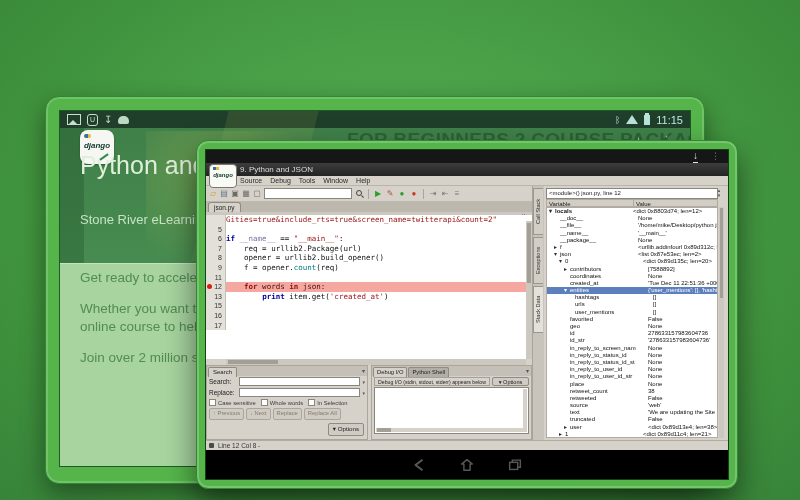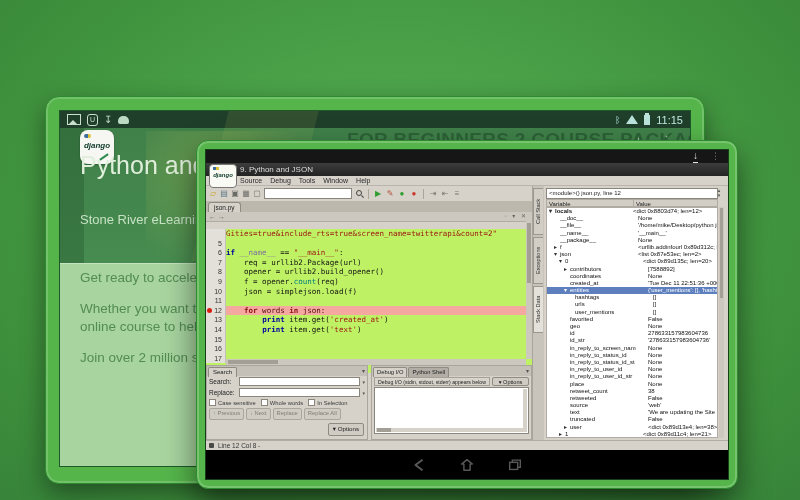--- a/index.html
+++ b/index.html
@@ -75,21 +75,21 @@
   .mag::before{content:"";position:absolute;left:2px;top:2px;width:4px;height:4px;border:1px solid #444;border-radius:50%;}
   .mag::after{content:"";position:absolute;left:7px;top:8px;width:3px;height:1px;background:#444;transform:rotate(45deg);}
   .tb-sep{width:1px;height:10px;background:#aaa69e;margin:0 2px;}
   .tabbar{left:0;top:38px;width:326px;height:11px;background:#bcb8ae;border-bottom:1px solid #a19d95;}
   .tab-active{left:2px;top:1px;height:10px;padding:0 5px;background:#d6d2ca;border:1px solid #8f8b83;border-bottom:none;border-radius:3px 3px 0 0;font-size:6.5px;line-height:10px;color:#222;}
   .navrow{left:0;top:49px;width:326px;height:9px;background:#ccc8c0;border-bottom:1px solid #b0aca4;}
   .nav-arrows{left:3px;top:0;font-size:7px;color:#6b675f;line-height:9px;}
   .nav-right{right:4px;top:0;font-size:6px;color:#6b675f;line-height:9px;letter-spacing:2px;}
 
   
-  .editor{left:0;top:66px;width:350px;height:144px;background:#bef264;overflow:hidden;}
+  .editor{left:0;top:52px;width:350px;height:144px;background:#ffffff;overflow:hidden;}
   .crow{display:flex;height:9.6px;align-items:center;}
   .crow.hl .ctext{background:#f5a89f;}
   .gut{width:20px;height:100%;background:#e3e0d9;border-right:1px solid #c4c0b8;position:relative;
        font-size:7px;color:#333;text-align:right;padding-right:3px;box-sizing:border-box;flex:0 0 20px;line-height:9.6px;}
   .bp{position:absolute;left:1px;top:2px;width:5px;height:5px;border-radius:50%;background:#d81f10;}
   .ctext{flex:1;font-family:"DejaVu Sans Mono",monospace;font-size:7.5px;line-height:9.6px;white-space:pre;overflow:hidden;}
   .c-kw{color:#00009f;font-weight:bold;}
   .c-str{color:#9b1010;}
   .c-bi{color:#00807f;}
   .c-nm{color:#7d6fa0;}
@@ -282,38 +282,30 @@
             </div>
             <div class="crow">
               <span class="gut">8</span>
               <span class="ctext"><span class="c-pl">    opener = urllib2.build_opener()</span></span>
             </div>
             <div class="crow">
               <span class="gut">9</span>
               <span class="ctext"><span class="c-pl">    f = opener.</span><span class="c-bi">count</span><span class="c-pl">(req)</span></span>
             </div>
             <div class="crow">
-              <span class="gut">10</span>
-              <span class="ctext"><span class="c-pl">    json = simplejson.load(f)</span></span>
-            </div>
-            <div class="crow">
               <span class="gut">11</span>
               <span class="ctext"></span>
             </div>
             <div class="crow hl">
               <span class="gut">12<span class="bp"></span></span>
               <span class="ctext"><span class="c-hlt">    </span><span class="c-hlk">for</span><span class="c-hlt"> words </span><span class="c-hlk">in</span><span class="c-hlt"> json:</span></span>
             </div>
             <div class="crow">
               <span class="gut">13</span>
               <span class="ctext"><span class="c-pl">        </span><span class="c-kw">print</span><span class="c-pl"> item.get(</span><span class="c-str">'created_at'</span><span class="c-pl">)</span></span>
-            </div>
-            <div class="crow">
-              <span class="gut">14</span>
-              <span class="ctext"><span class="c-pl">        </span><span class="c-kw">print</span><span class="c-pl"> item.get(</span><span class="c-str">'text'</span><span class="c-pl">)</span></span>
             </div>
             <div class="crow">
               <span class="gut">15</span>
               <span class="ctext"></span>
             </div>
             <div class="crow">
               <span class="gut">16</span>
               <span class="ctext"></span>
             </div>
             <div class="crow">

